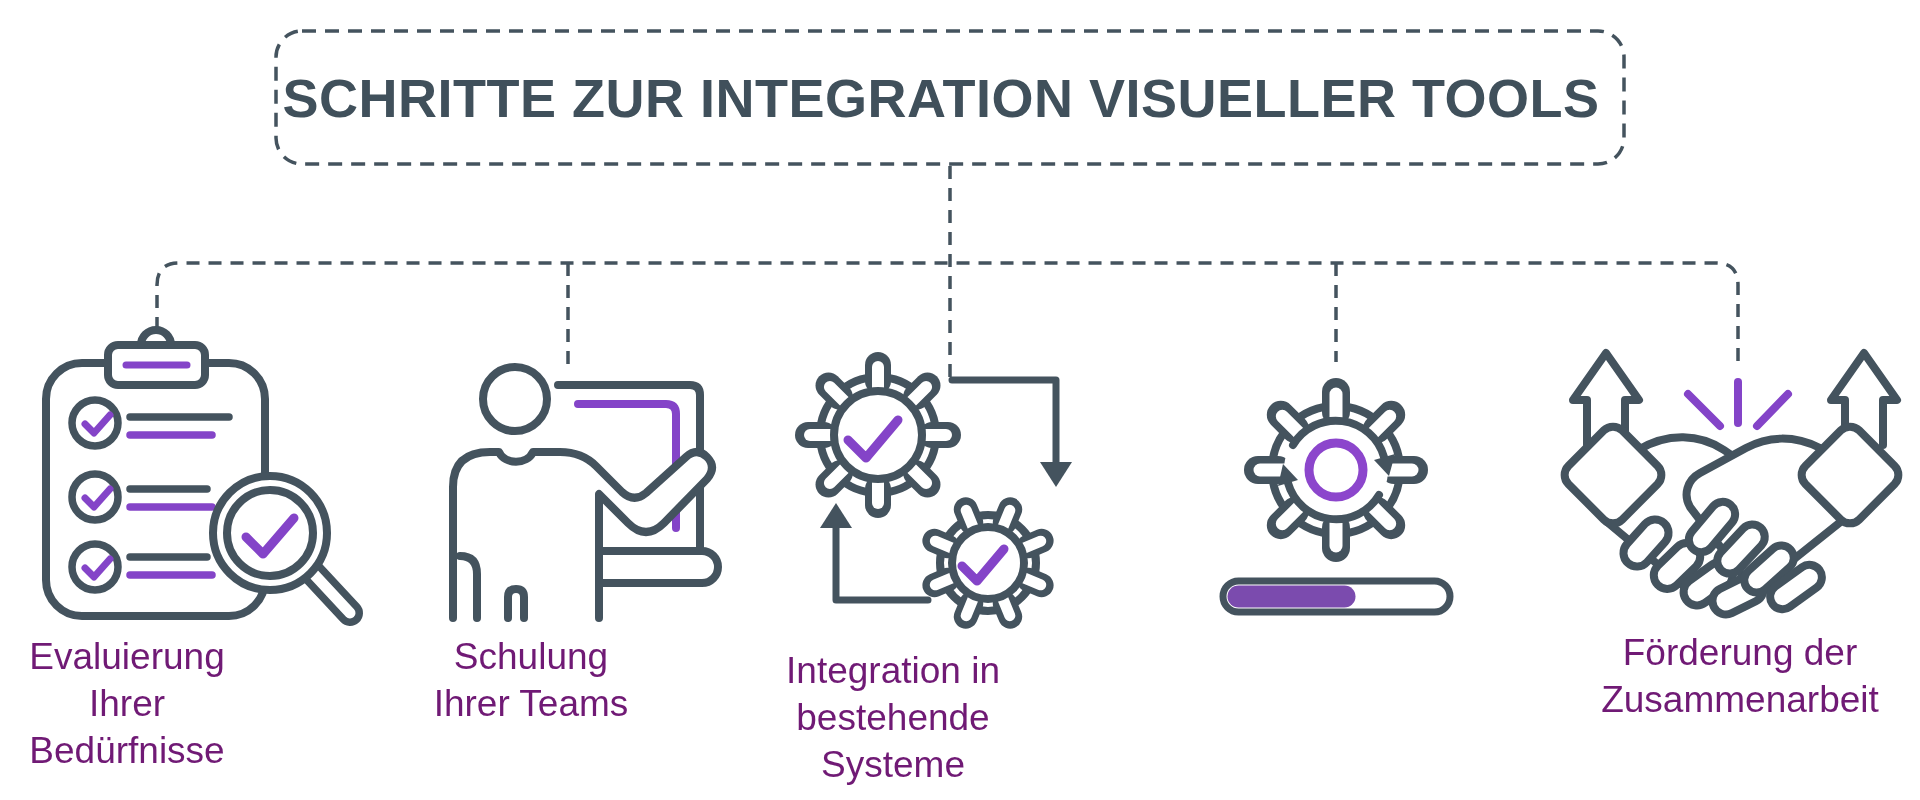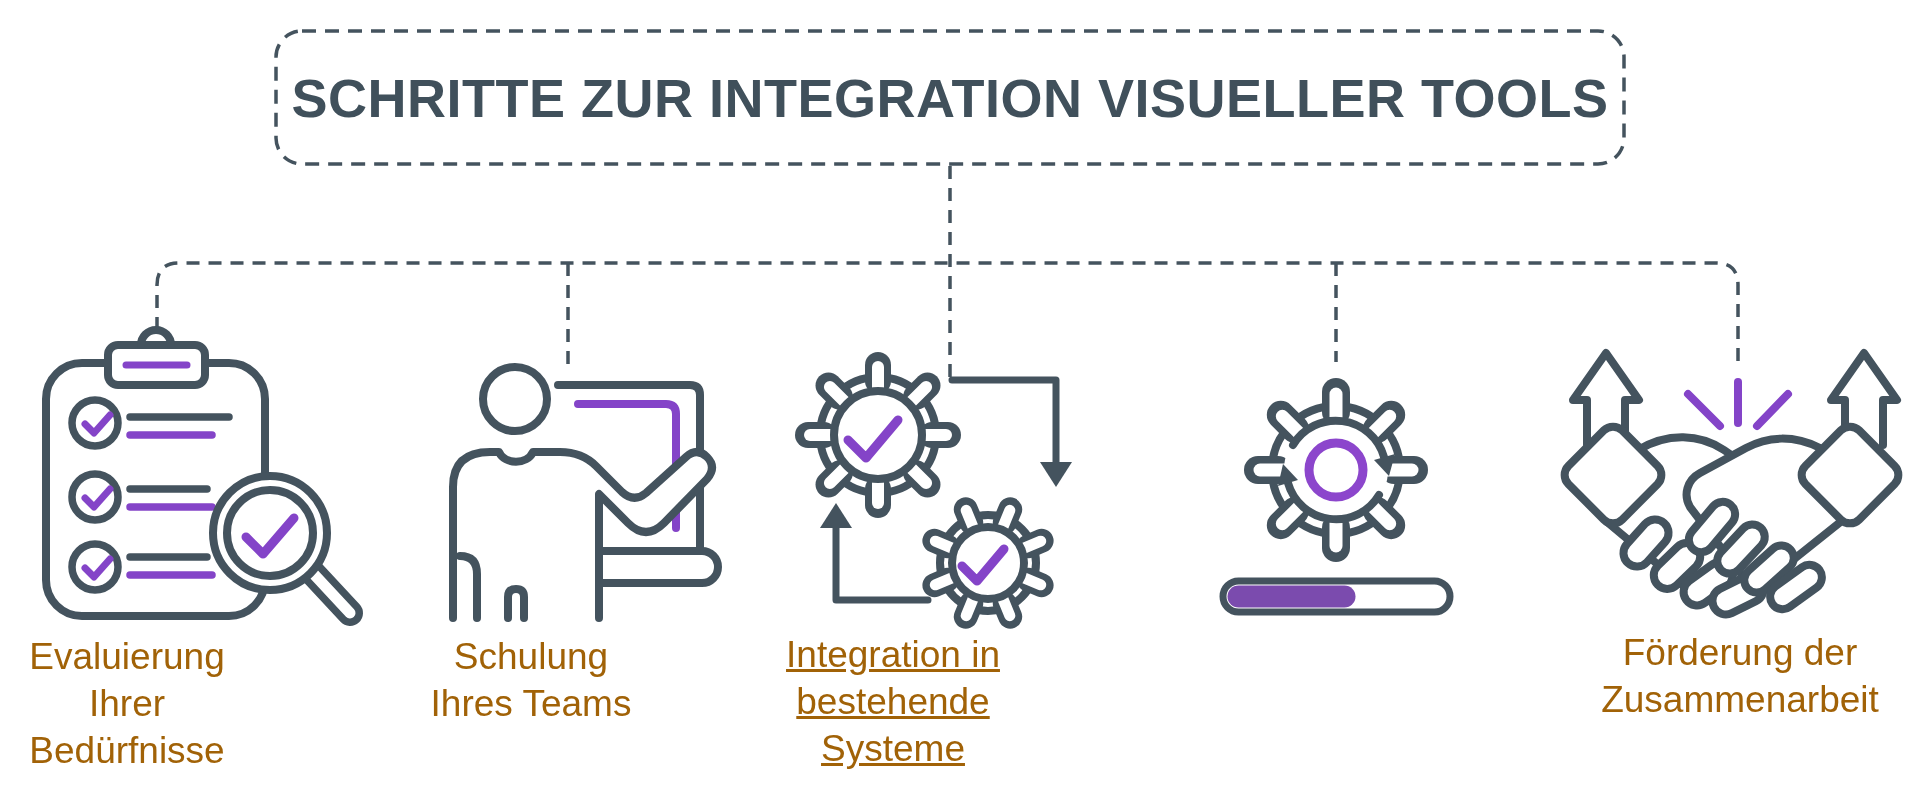--- a/index.html
+++ b/index.html
@@ -1,27 +1,27 @@
 <!DOCTYPE html>
 <html><head>
 <meta charset="utf-8">
 <style>
   html,body{margin:0;padding:0;background:#ffffff;}
   .canvas{position:relative;width:1920px;height:800px;background:#ffffff;overflow:hidden;
           font-family:"Liberation Sans",sans-serif;}
   svg.scene{position:absolute;left:0;top:0;}
-  .title-box{position:absolute;left:276px;top:31px;width:1348px;height:133px;
+  .title-box{position:absolute;left:267px;top:31px;width:1348px;height:133px;
              display:flex;align-items:center;justify-content:center;}
   .title-text{font-size:54px;font-weight:800;letter-spacing:.5px;color:#40505B;
               white-space:nowrap;}
   .step-label{position:absolute;text-align:center;white-space:pre-line;
-              font-size:37px;font-weight:500;line-height:1.27;color:#a16207;}
+              font-size:37px;font-weight:500;line-height:1.27;color:#701a75;}
   .lbl1{left:2px;   top:634px;width:250px;}
   .lbl2{left:406px; top:634px;width:250px;}
-  .lbl3{left:763px; top:632px;width:260px;text-decoration:underline;}
+  .lbl3{left:763px; top:648px;width:260px;}
   .lbl4{left:1187px;top:626px;width:300px;}
   .lbl5{left:1555px;top:630px;width:370px;}
 </style>
 </head>
 <body>
 
 <div class="canvas">
 
 <svg class="scene" width="1920" height="800" viewBox="0 0 1920 800">
 
@@ -209,19 +209,19 @@
 </svg>
 
   <div class="title-box">
     <div class="title-text">SCHRITTE ZUR INTEGRATION VISUELLER TOOLS</div>
   </div>
 
   <div class="step-label lbl1">Evaluierung
 Ihrer
 Bedürfnisse</div>
   <div class="step-label lbl2">Schulung
-Ihres Teams</div>
+Ihrer Teams</div>
   <div class="step-label lbl3">Integration in
 bestehende
 Systeme</div>
   <div class="step-label lbl5">Förderung der
 Zusammenarbeit</div>
 </div>
 
 </body></html>

